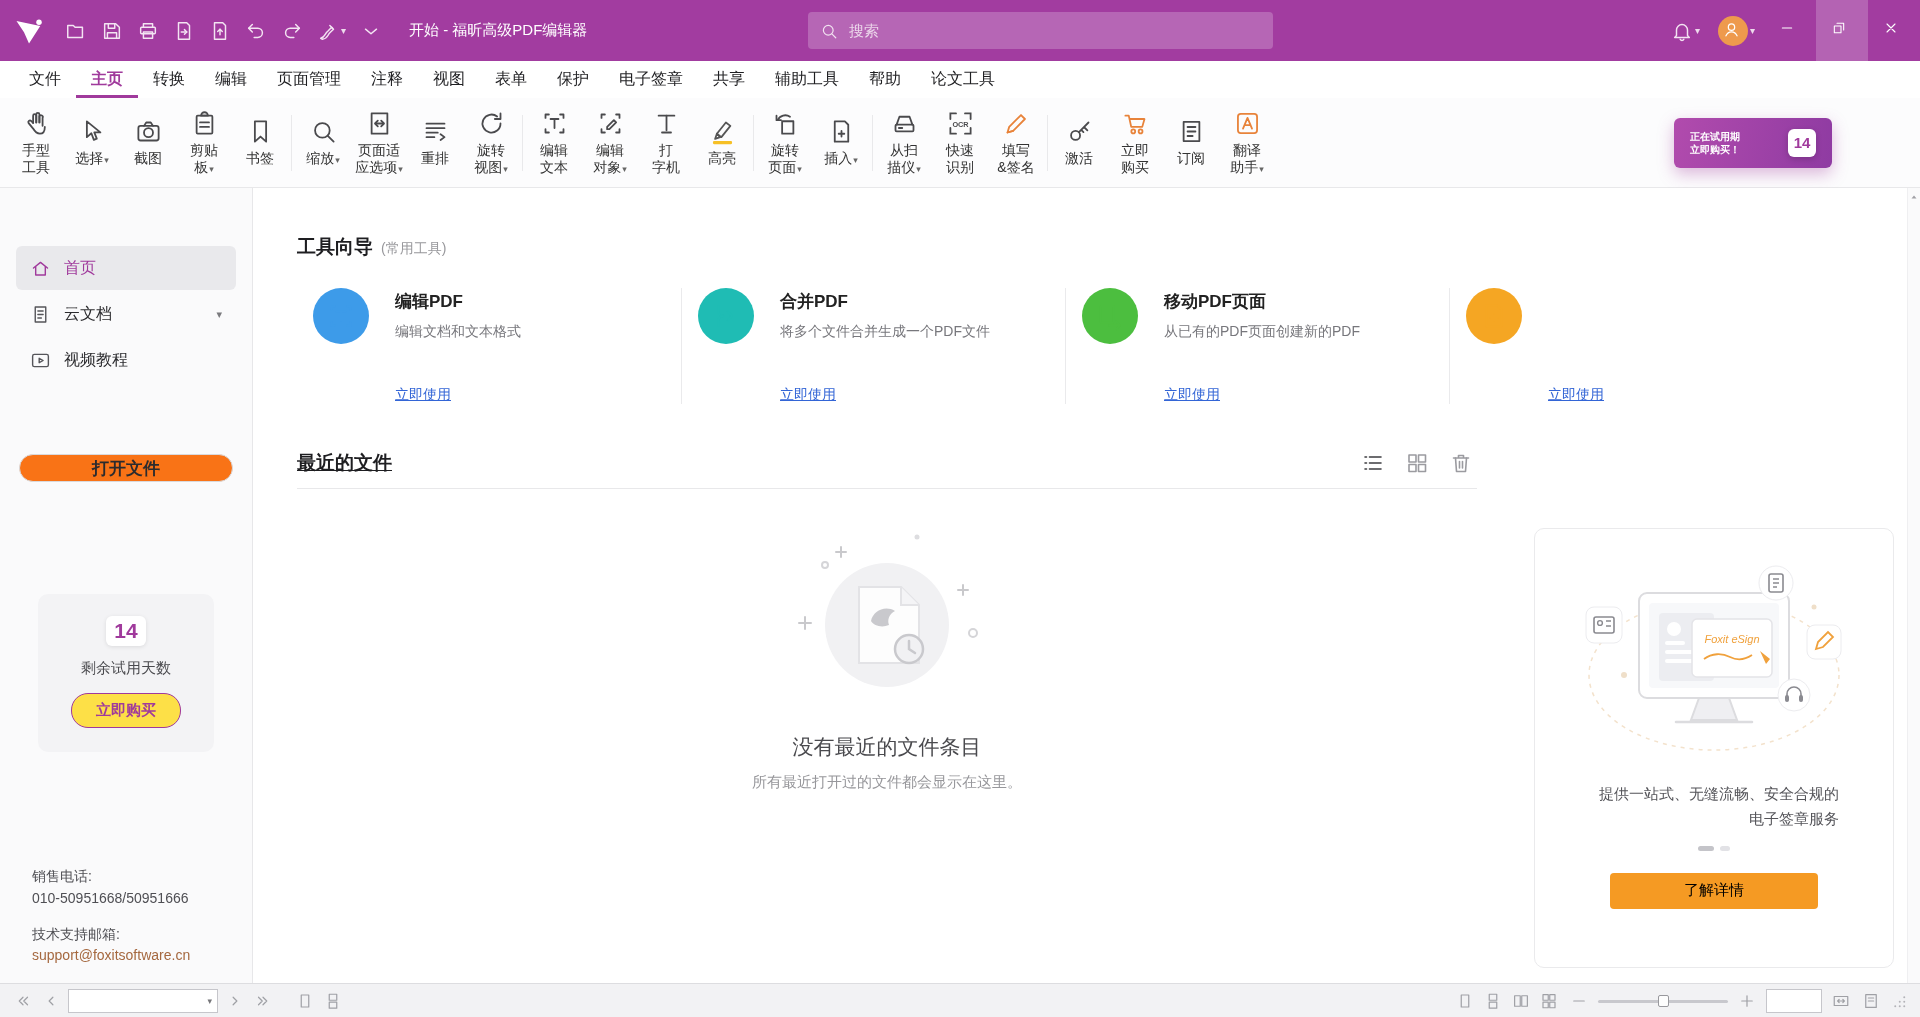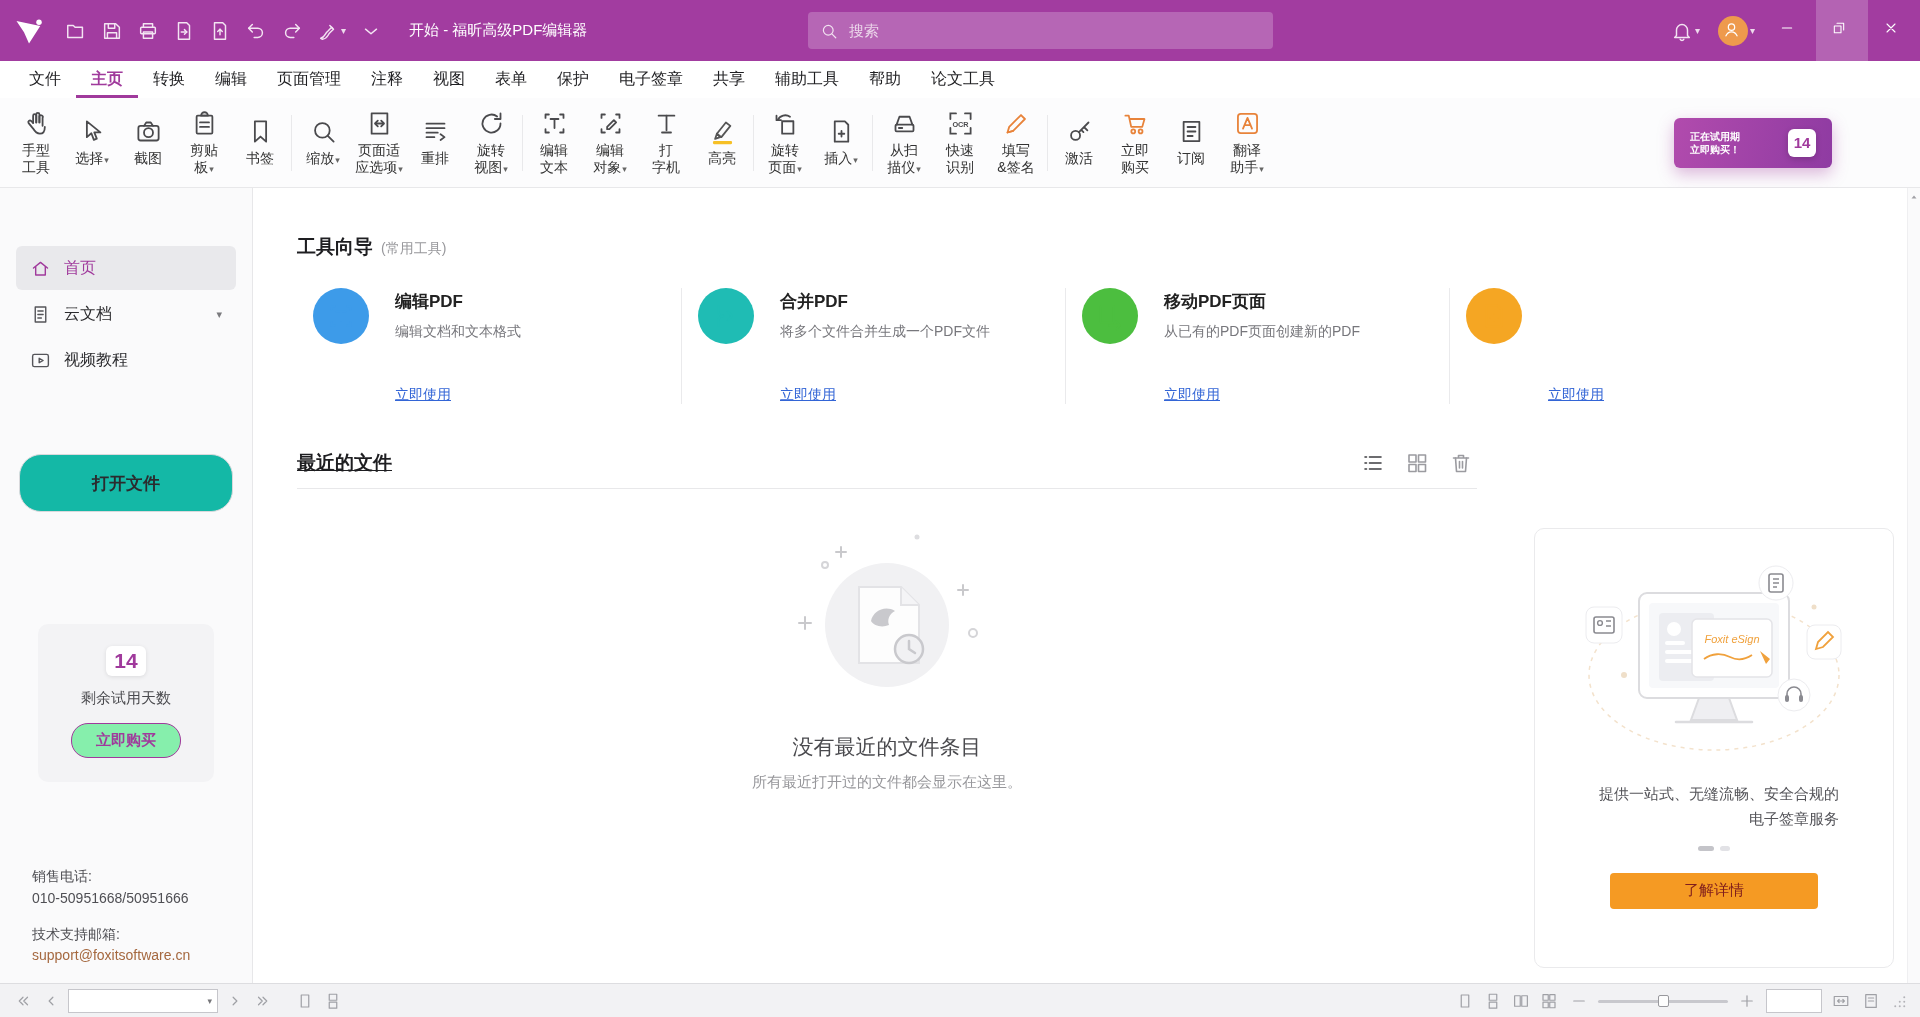--- a/index.html
+++ b/index.html
@@ -57,25 +57,25 @@
 
   
   .sidebar { width:253px; min-width:253px; background:#FAFAFB; border-right:1px solid #E7E7E9; padding-top:56px; position:relative; }
   .sb-item { height:44px; margin:2px 16px; border-radius:6px; display:flex; align-items:center; gap:13px; padding:0 14px; font-size:16px; color:#2b2b2e; cursor:pointer; }
   .sb-item.active { background:#E9E9EC; color:#A03A9C; }
   .sb-item.indent { padding-left:50px; }
   .sb-ic { width:21px; height:21px; color:#55555a; flex:0 0 21px; }
   .sb-item.active .sb-ic { color:#A03A9C; }
   .sb-ic svg { width:100%; height:100%; display:block; }
   .sb-caret { margin-left:auto; color:#7a7a7e; font-size:11px; cursor:pointer; }
-  .open-file-btn { display:block; margin:72px auto 0; width:214px; height:58px; background:#14b8a6; border:1px solid #D9D9DC; border-radius:22px; font-size:17px; font-weight:700; color:#2b2b2e; cursor:pointer; font-family:inherit; }
+  .open-file-btn { display:block; margin:72px auto 0; width:214px; height:28px; background:#f97316; border:1px solid #D9D9DC; border-radius:22px; font-size:17px; font-weight:700; color:#2b2b2e; cursor:pointer; font-family:inherit; }
   .trial-card { margin:112px auto 0; width:176px; border-radius:10px; background:#F3F3F5; text-align:center; padding:22px 0 24px; }
   .trial-num { display:inline-block; min-width:36px; padding:3px 8px; background:#fff; border-radius:6px; box-shadow:0 1px 4px rgba(0,0,0,.1); color:#A03A9C; font-size:21px; font-weight:700; }
   .trial-cap { margin-top:13px; font-size:15px; color:#4a4a4e; }
-  .trial-buy { margin-top:15px; padding:7px 24px; border:1px solid #A03A9C; border-radius:17px; background:#86efac; color:#A03A9C; font-size:15px; font-weight:700; cursor:pointer; font-family:inherit; }
+  .trial-buy { margin-top:15px; padding:7px 24px; border:1px solid #A03A9C; border-radius:17px; background:#fde047; color:#A03A9C; font-size:15px; font-weight:700; cursor:pointer; font-family:inherit; }
   .contact { position:absolute; left:32px; bottom:16px; font-size:14px; color:#4f4f54; line-height:1.55; }
   .contact .gap { margin-top:14px; }
   .contact .email { color:#A5683F; text-decoration:none; display:block; cursor:pointer; }
 
   
   .content { flex:1; position:relative; padding-left:44px; }
   .tg-header { margin-top:46px; display:flex; align-items:baseline; gap:8px; }
   .tg-title { font-size:19px; font-weight:700; color:#1e1e21; }
   .tg-sub { font-size:14px; color:#98989c; }
   .cards { display:flex; margin-top:28px; width:1580px; }
@@ -98,21 +98,21 @@
 
   .empty { text-align:center; padding-top:36px; }
   .empty-title { font-size:21px; color:#4a4a4e; margin-top:14px; }
   .empty-hint { font-size:15px; color:#97979b; margin-top:12px; }
 
   .promo { position:absolute; top:340px; right:26px; width:360px; height:440px; background:#fff; border:1px solid #EAEAEC; border-radius:10px; display:flex; flex-direction:column; align-items:center; padding-top:26px; }
   .promo-text { width:250px; margin:12px 0 0; font-size:15px; color:#55555a; text-align:right; line-height:1.65; }
   .promo-dots { margin-top:14px; display:flex; gap:6px; align-items:center; }
   .dot { width:10px; height:5px; border-radius:3px; background:#E2E2E6; cursor:pointer; }
   .dot.active { width:16px; background:#C4C4C9; }
-  .promo-btn { margin-top:22px; width:208px; height:36px; background:#F59A23; border:none; border-radius:4px; color:#7f1d1d; font-size:15px; cursor:pointer; font-family:Liberation Serif, serif; }
+  .promo-btn { margin-top:22px; width:208px; height:36px; background:#F59A23; border:none; border-radius:4px; color:#000000; font-size:15px; cursor:pointer; font-family:Liberation Serif, serif; }
 
   .content-scrollbar { position:absolute; top:0; right:0; width:13px; height:100%; background:#FAFAFB; border-left:1px solid #EFEFF1; display:flex; justify-content:center; align-items:flex-start; cursor:pointer; }
   .content-scrollbar span { width:13px; height:13px; color:#A0A0A5; margin-top:2px; }
   .content-scrollbar svg { width:100%; height:100%; }
 
   
   .statusbar { height:34px; min-height:34px; background:#F2F2F4; border-top:1px solid #DDDDE0; display:flex; align-items:center; padding:0 12px; gap:6px; }
   .st-group { display:flex; align-items:center; gap:6px; }
   .st-group.gap { margin-left:14px; }
   .st-btn { width:22px; height:22px; border:none; background:none; color:#9FA0A5; padding:2px; cursor:pointer; }

